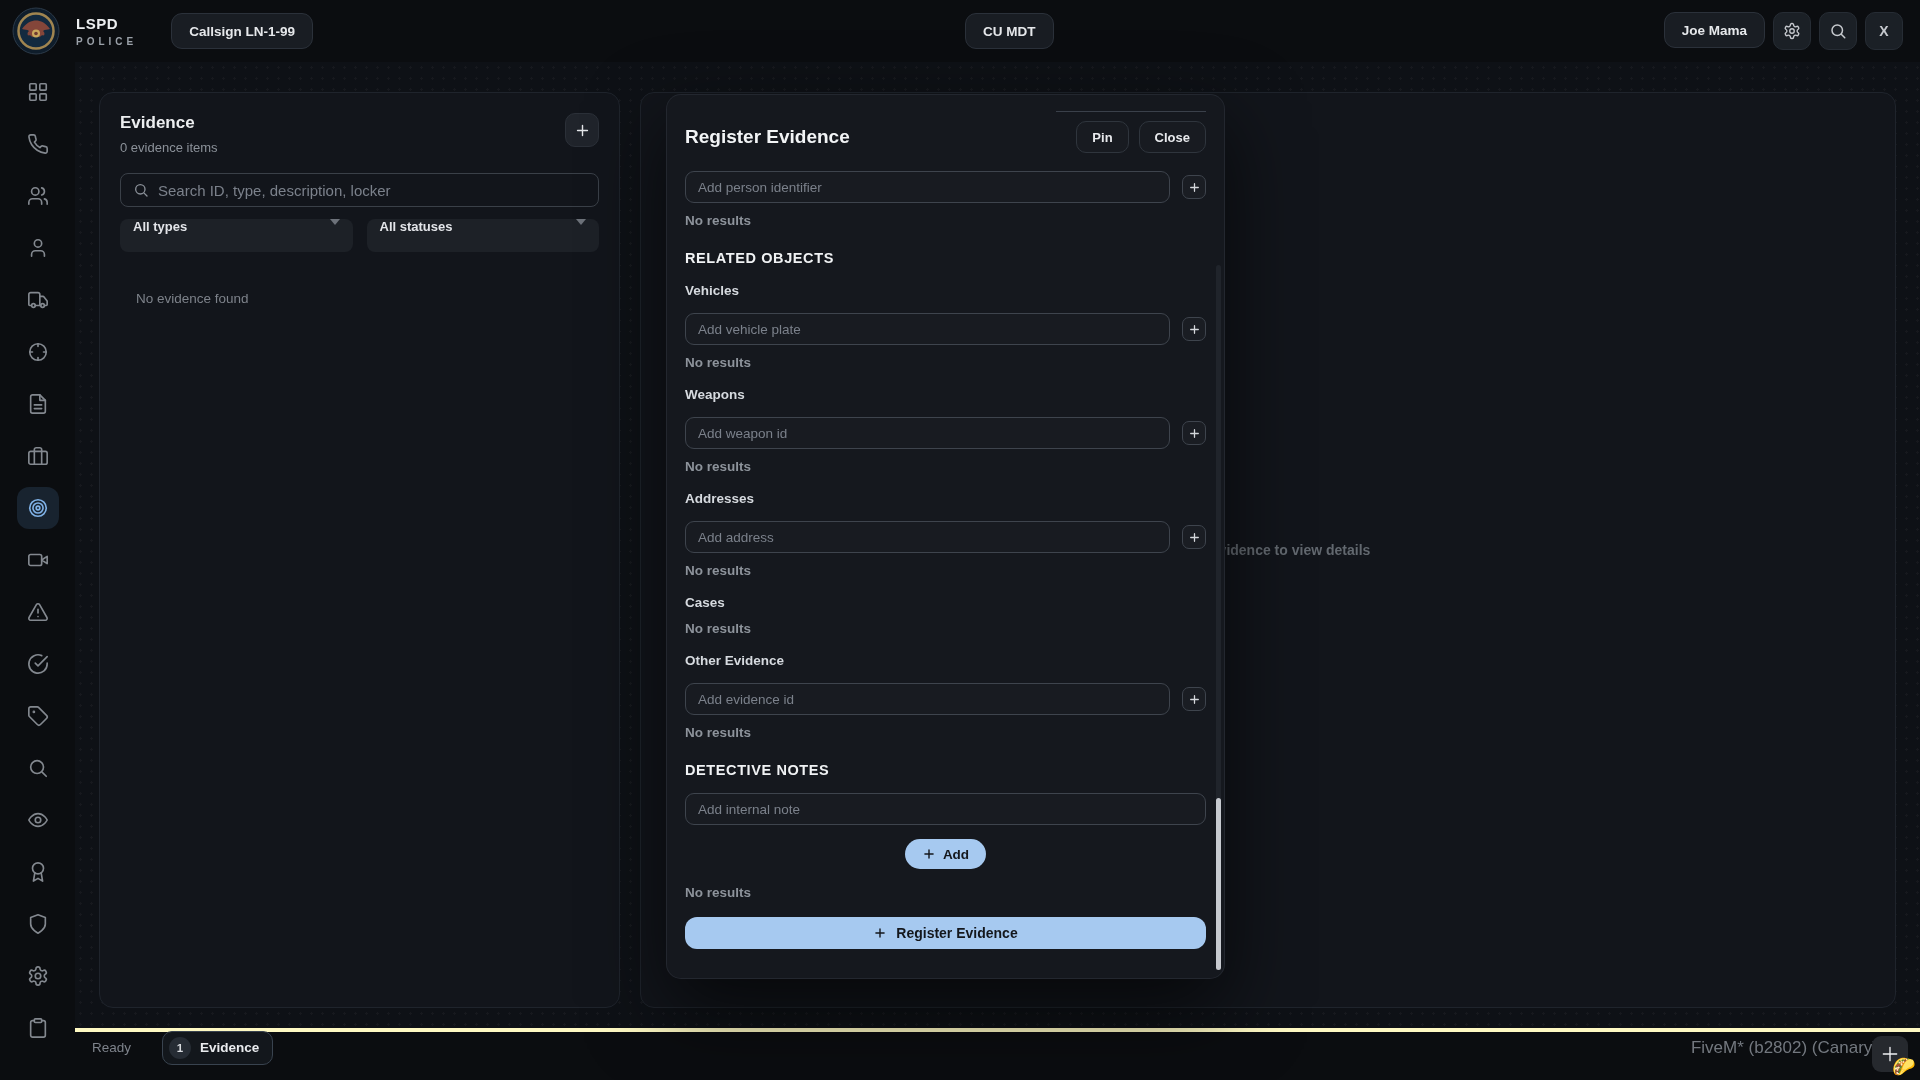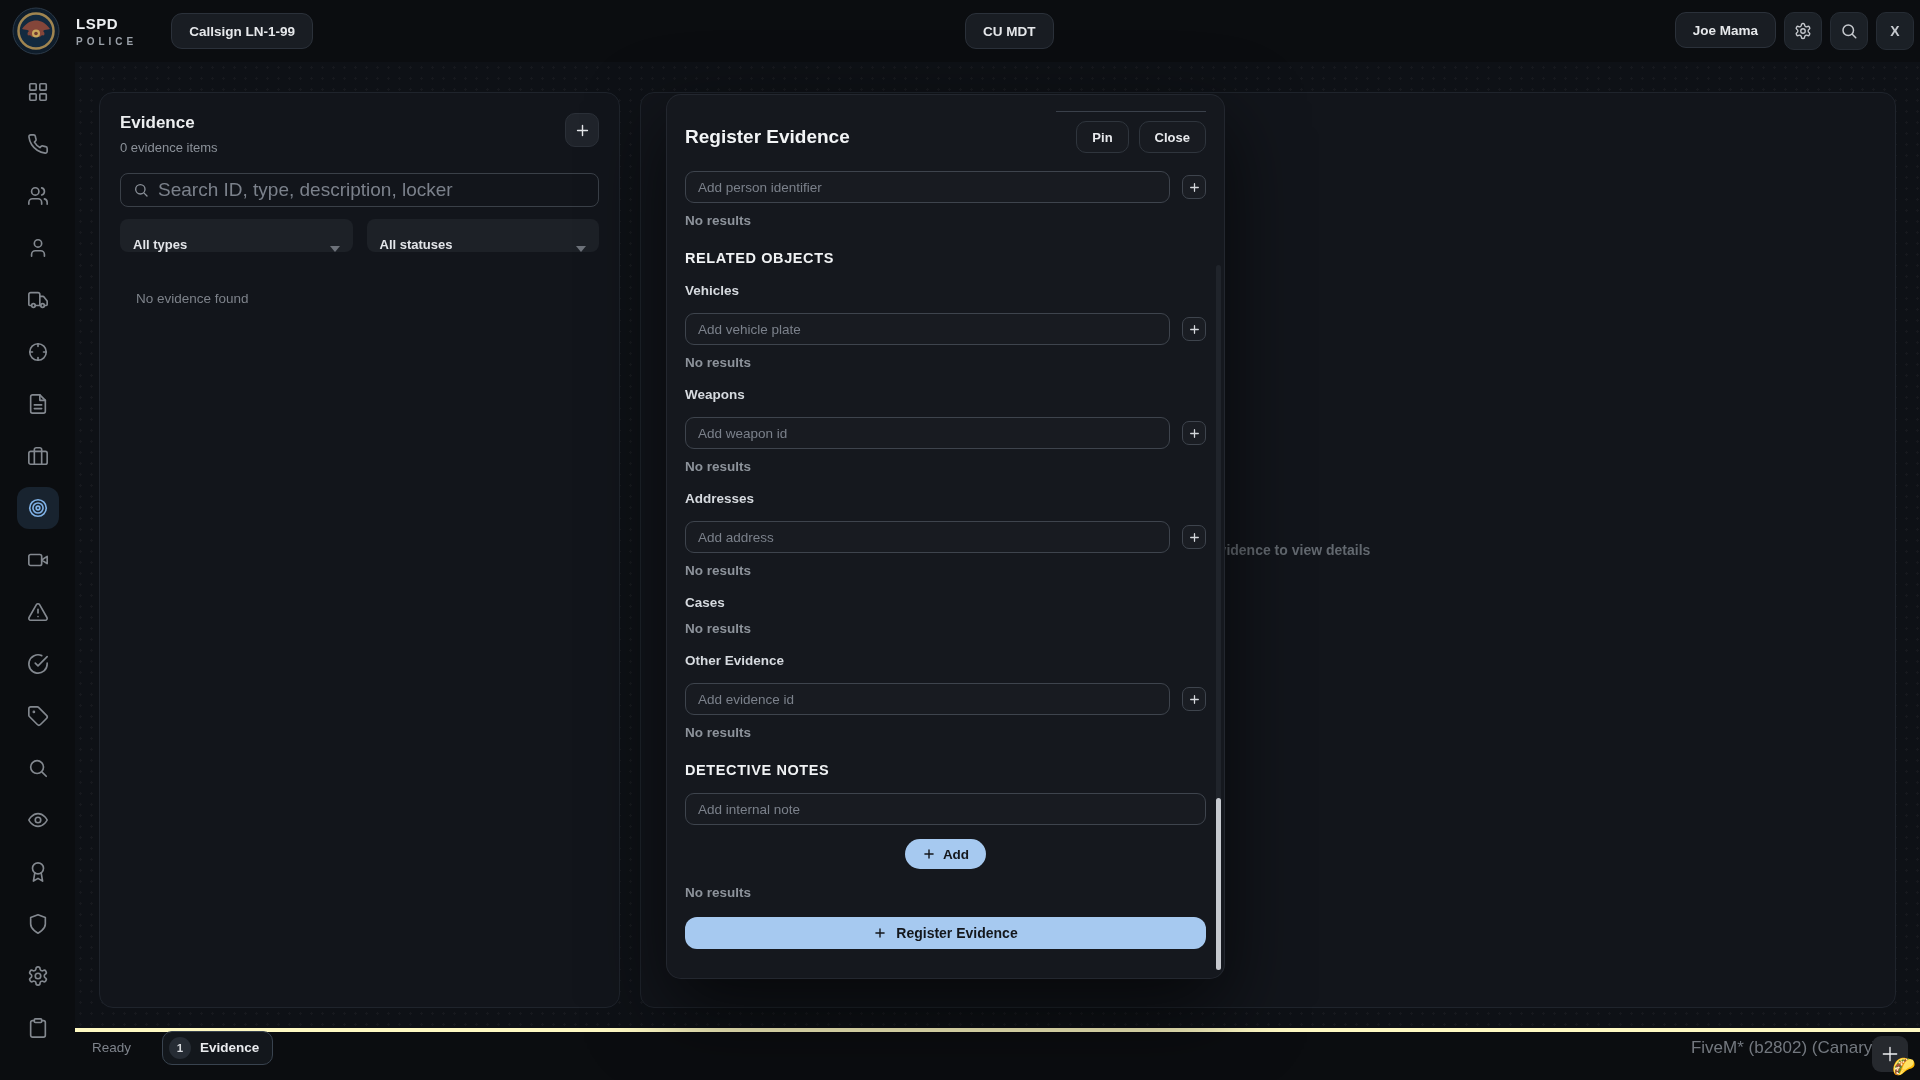--- a/index.html
+++ b/index.html
@@ -9,21 +9,21 @@
     font-family:"Liberation Sans", sans-serif;
     color:#e9ebee;
     overflow:hidden;
     position:relative;
   }
   
   .topbar {
     position:absolute; top:0; left:0; right:0; height:62px;
     background:#0b0d10;
     display:flex; align-items:center;
-    padding:0 6px 0 12px;
+    padding:0 17px 0 12px;
     z-index:5;
   }
   .brand { display:flex; align-items:center; gap:16px; }
   .logo { width:48px; height:48px; flex:0 0 auto; }
   .brand-text .t1 { font-size:15px; font-weight:800; color:#eceef0; letter-spacing:0.5px; }
   .brand-text .t2 { font-size:10px; font-weight:600; color:#9ba1a9; letter-spacing:4px; margin-top:4px; }
   .pill {
     height:36px; display:inline-flex; align-items:center; justify-content:center;
     padding:0 17px; border-radius:11px;
     background:#191d23; border:1px solid #2b313a;
@@ -79,27 +79,27 @@
     background:#20242b; border:1px solid #2b3038;
     display:flex; align-items:center; justify-content:center; color:#e4e6e9;
   }
   .search-box {
     margin-top:18px; height:34px; border:1px solid #3a4048; border-radius:8px;
     display:flex; align-items:center; padding:0 12px; gap:9px; background:transparent;
   }
   .search-box svg { width:16px; height:16px; color:#8a9098; flex:0 0 auto; }
   .search-box input {
     flex:1; background:transparent; border:none; outline:none;
-    color:#f9a8d4; font-size:19px; font-family:inherit;
+    color:#f9a8d4; font-size:15px; font-family:inherit;
   }
   .search-box input::placeholder { color:#7b818b; }
   .filters { margin-top:12px; display:flex; gap:14px; }
   .select {
     flex:1; height:33px; border-radius:8px; background:#1d2127;
-    display:flex; align-items:flex-end; justify-content:space-between;
+    display:flex; align-items:flex-start; justify-content:space-between;
     padding:0 13px; font-size:13px; font-weight:700; color:#e3e5e9;
   }
   .caret {
     width:0; height:0; border-left:5px solid transparent; border-right:5px solid transparent;
     border-top:6px solid #6d727a;
   }
   .empty-left { margin-top:39px; margin-left:16px; font-size:13.5px; color:#7d828a; }
 
   .panel-right {
     position:absolute; left:565px; top:30px; right:24px; height:916px;

